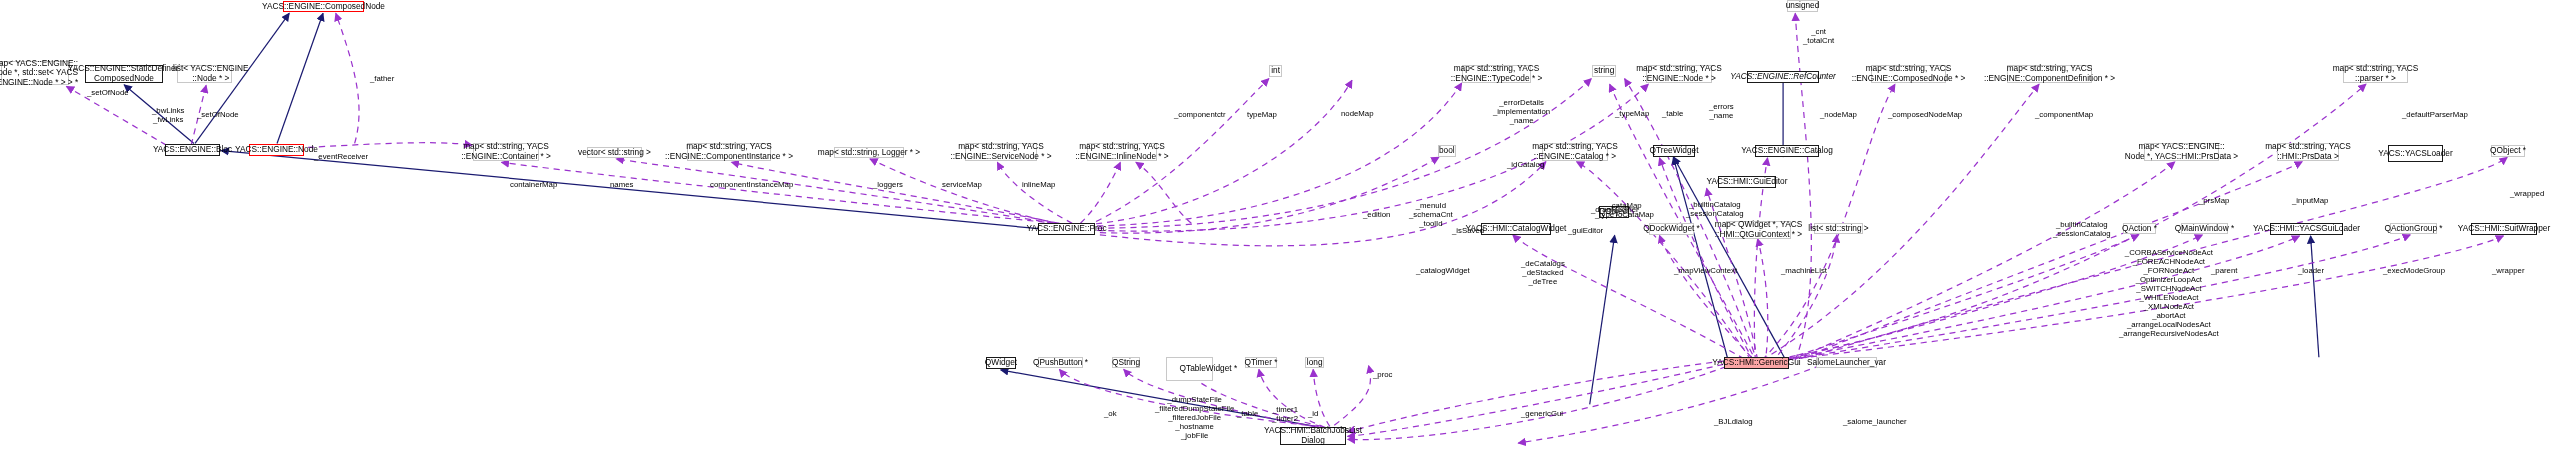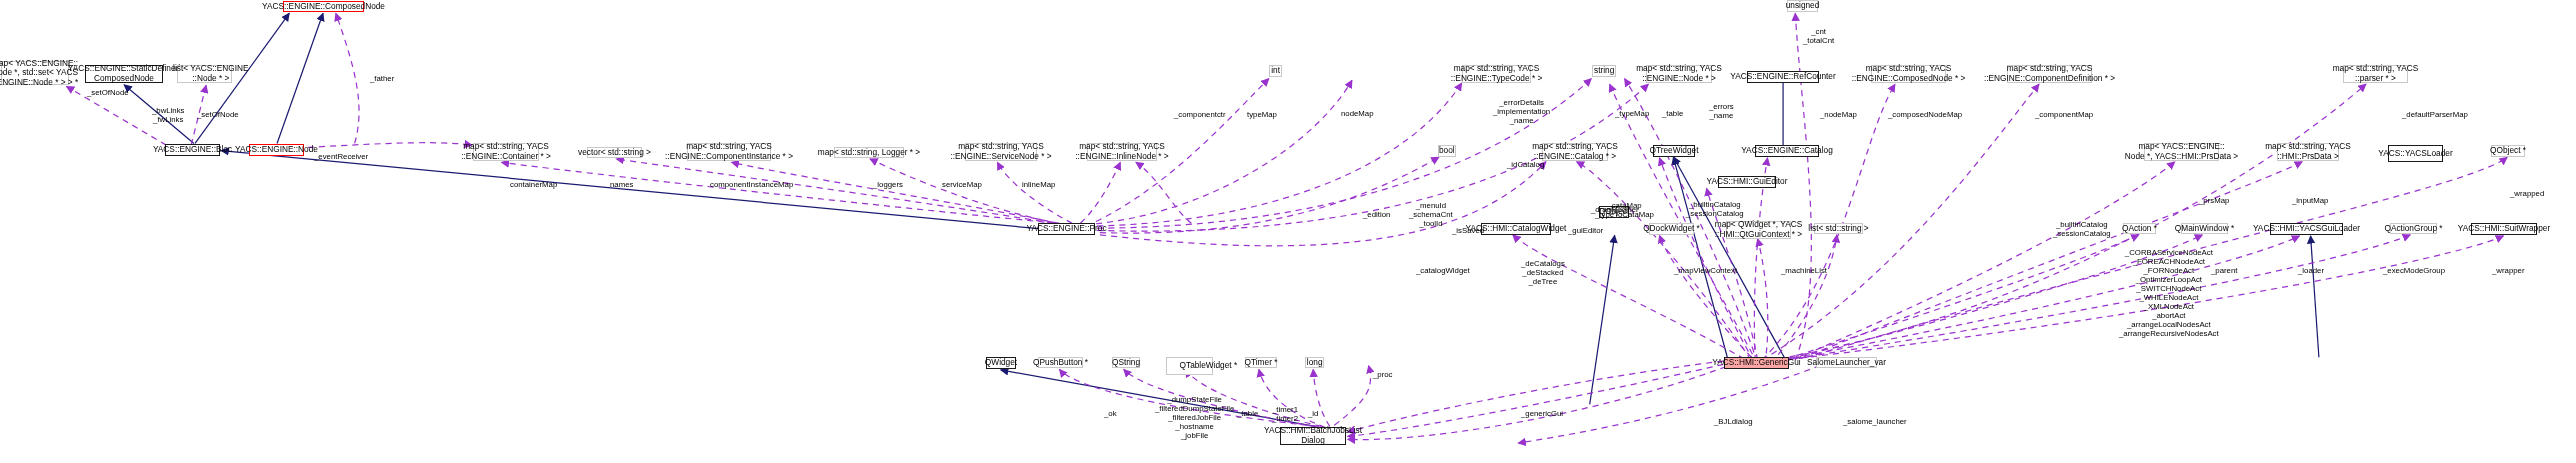--- a/index.html
+++ b/index.html
@@ -171,21 +171,21 @@
 ::ENGINE::ServiceNode * &gt;</div>
       <div class="node plain" style="left: 1087px; top: 143px; width: 70px; height: 18.3px;">map&lt; std::string, YACS
 ::ENGINE::InlineNode * &gt;</div>
       <div class="node cls" style="left: 1038px; top: 223px; width: 57px; height: 11.6px;">YACS::ENGINE::Proc</div>
       <div class="node plain" style="left: 1269px; top: 65px; width: 13.3px; height: 11.6px;">int</div>
       <div class="node plain" style="left: 1462px; top: 65px; width: 69px; height: 18.3px;">map&lt; std::string, YACS
 ::ENGINE::TypeCode * &gt;</div>
       <div class="node plain" style="left: 1592px; top: 65px; width: 24.4px; height: 11.6px;">string</div>
       <div class="node plain" style="left: 1646px; top: 65px; width: 66px; height: 18.3px;">map&lt; std::string, YACS
 ::ENGINE::Node * &gt;</div>
-      <div class="node cls" style="left: 1747px; top: 71px; width: 72px; height: 11.6px;">YACS::ENGINE::RefCounter</div>
+      <div class="node cls" style="left: 1747px; top: 71px; width: 72px; height: 11.6px; font-style: italic;">YACS::ENGINE::RefCounter</div>
       <div class="node plain" style="left: 1871px; top: 65px; width: 75px; height: 18.3px;">map&lt; std::string, YACS
 ::ENGINE::ComposedNode * &gt;</div>
       <div class="node plain" style="left: 2007px; top: 65px; width: 85px; height: 18.3px;">map&lt; std::string, YACS
 ::ENGINE::ComponentDefinition * &gt;</div>
       <div class="node plain" style="left: 2343px; top: 65px; width: 65px; height: 18.3px;">map&lt; std::string, YACS
 ::parser * &gt;</div>
       <div class="node plain" style="left: 1787px; top: 0px; width: 31px; height: 11.6px;">unsigned</div>
       <div class="node plain" style="left: 1438px; top: 145px; width: 17.7px; height: 11.6px;">bool</div>
       <div class="node plain" style="left: 1542px; top: 143px; width: 66px; height: 18.3px;">map&lt; std::string, YACS
 ::ENGINE::Catalog * &gt;</div>
@@ -205,21 +205,21 @@
       <div class="node plain" style="left: 1814px; top: 223px; width: 49px; height: 11px;">list&lt; std::string &gt;</div>
       <div class="node plain" style="left: 2123px; top: 223px; width: 33px; height: 11px;">QAction *</div>
       <div class="node plain" style="left: 2181px; top: 223px; width: 47px; height: 11px;">QMainWindow *</div>
       <div class="node cls" style="left: 2270px; top: 223px; width: 73px; height: 11.6px;">YACS::HMI::YACSGuiLoader</div>
       <div class="node plain" style="left: 2390px; top: 223px; width: 47px; height: 11px;">QActionGroup *</div>
       <div class="node cls" style="left: 2471px; top: 223px; width: 66px; height: 11.6px;">YACS::HMI::SuitWrapper</div>
       <div class="node cls" style="left: 1696px; top: 176px; width: 58px; height: 11.6px; margin-left: 22px;">YACS::HMI::GuiEditor</div>
       <div class="node cls" style="left: 986px; top: 357px; width: 30px; height: 11.6px;">QWidget</div>
       <div class="node plain" style="left: 1038px; top: 357px; width: 45px; height: 11px;">QPushButton *</div>
       <div class="node plain" style="left: 1112px; top: 357px; width: 28px; height: 11px;">QString</div>
-      <div class="node plain" style="left: 1166px; top: 357px; width: 47px; height: 18px; padding-left: 41px;">QTableWidget *</div>
+      <div class="node plain" style="left: 1166px; top: 357px; width: 47px; height: 24px; padding-left: 41px;">QTableWidget *</div>
       <div class="node plain" style="left: 1245px; top: 357px; width: 32px; height: 11px;">QTimer *</div>
       <div class="node plain" style="left: 1305px; top: 357px; width: 19.4px; height: 11px;">long</div>
       <div class="node focus" style="left: 1724px; top: 357px; width: 65px; height: 11.6px;">YACS::HMI::GenericGui</div>
       <div class="node plain" style="left: 1816px; top: 357px; width: 61px; height: 11px;">SalomeLauncher_var</div>
       <div class="node cls" style="left: 1280px; top: 427px; width: 66px; height: 18.3px;">YACS::HMI::BatchJobsList
 Dialog</div>
     </div>
   <div id="labels-layer">
       <div class="edge-label" style="left: 370px; top: 75px;">_father</div>
       <div class="edge-label" style="left: 152px; top: 107px;">_bwLinks

